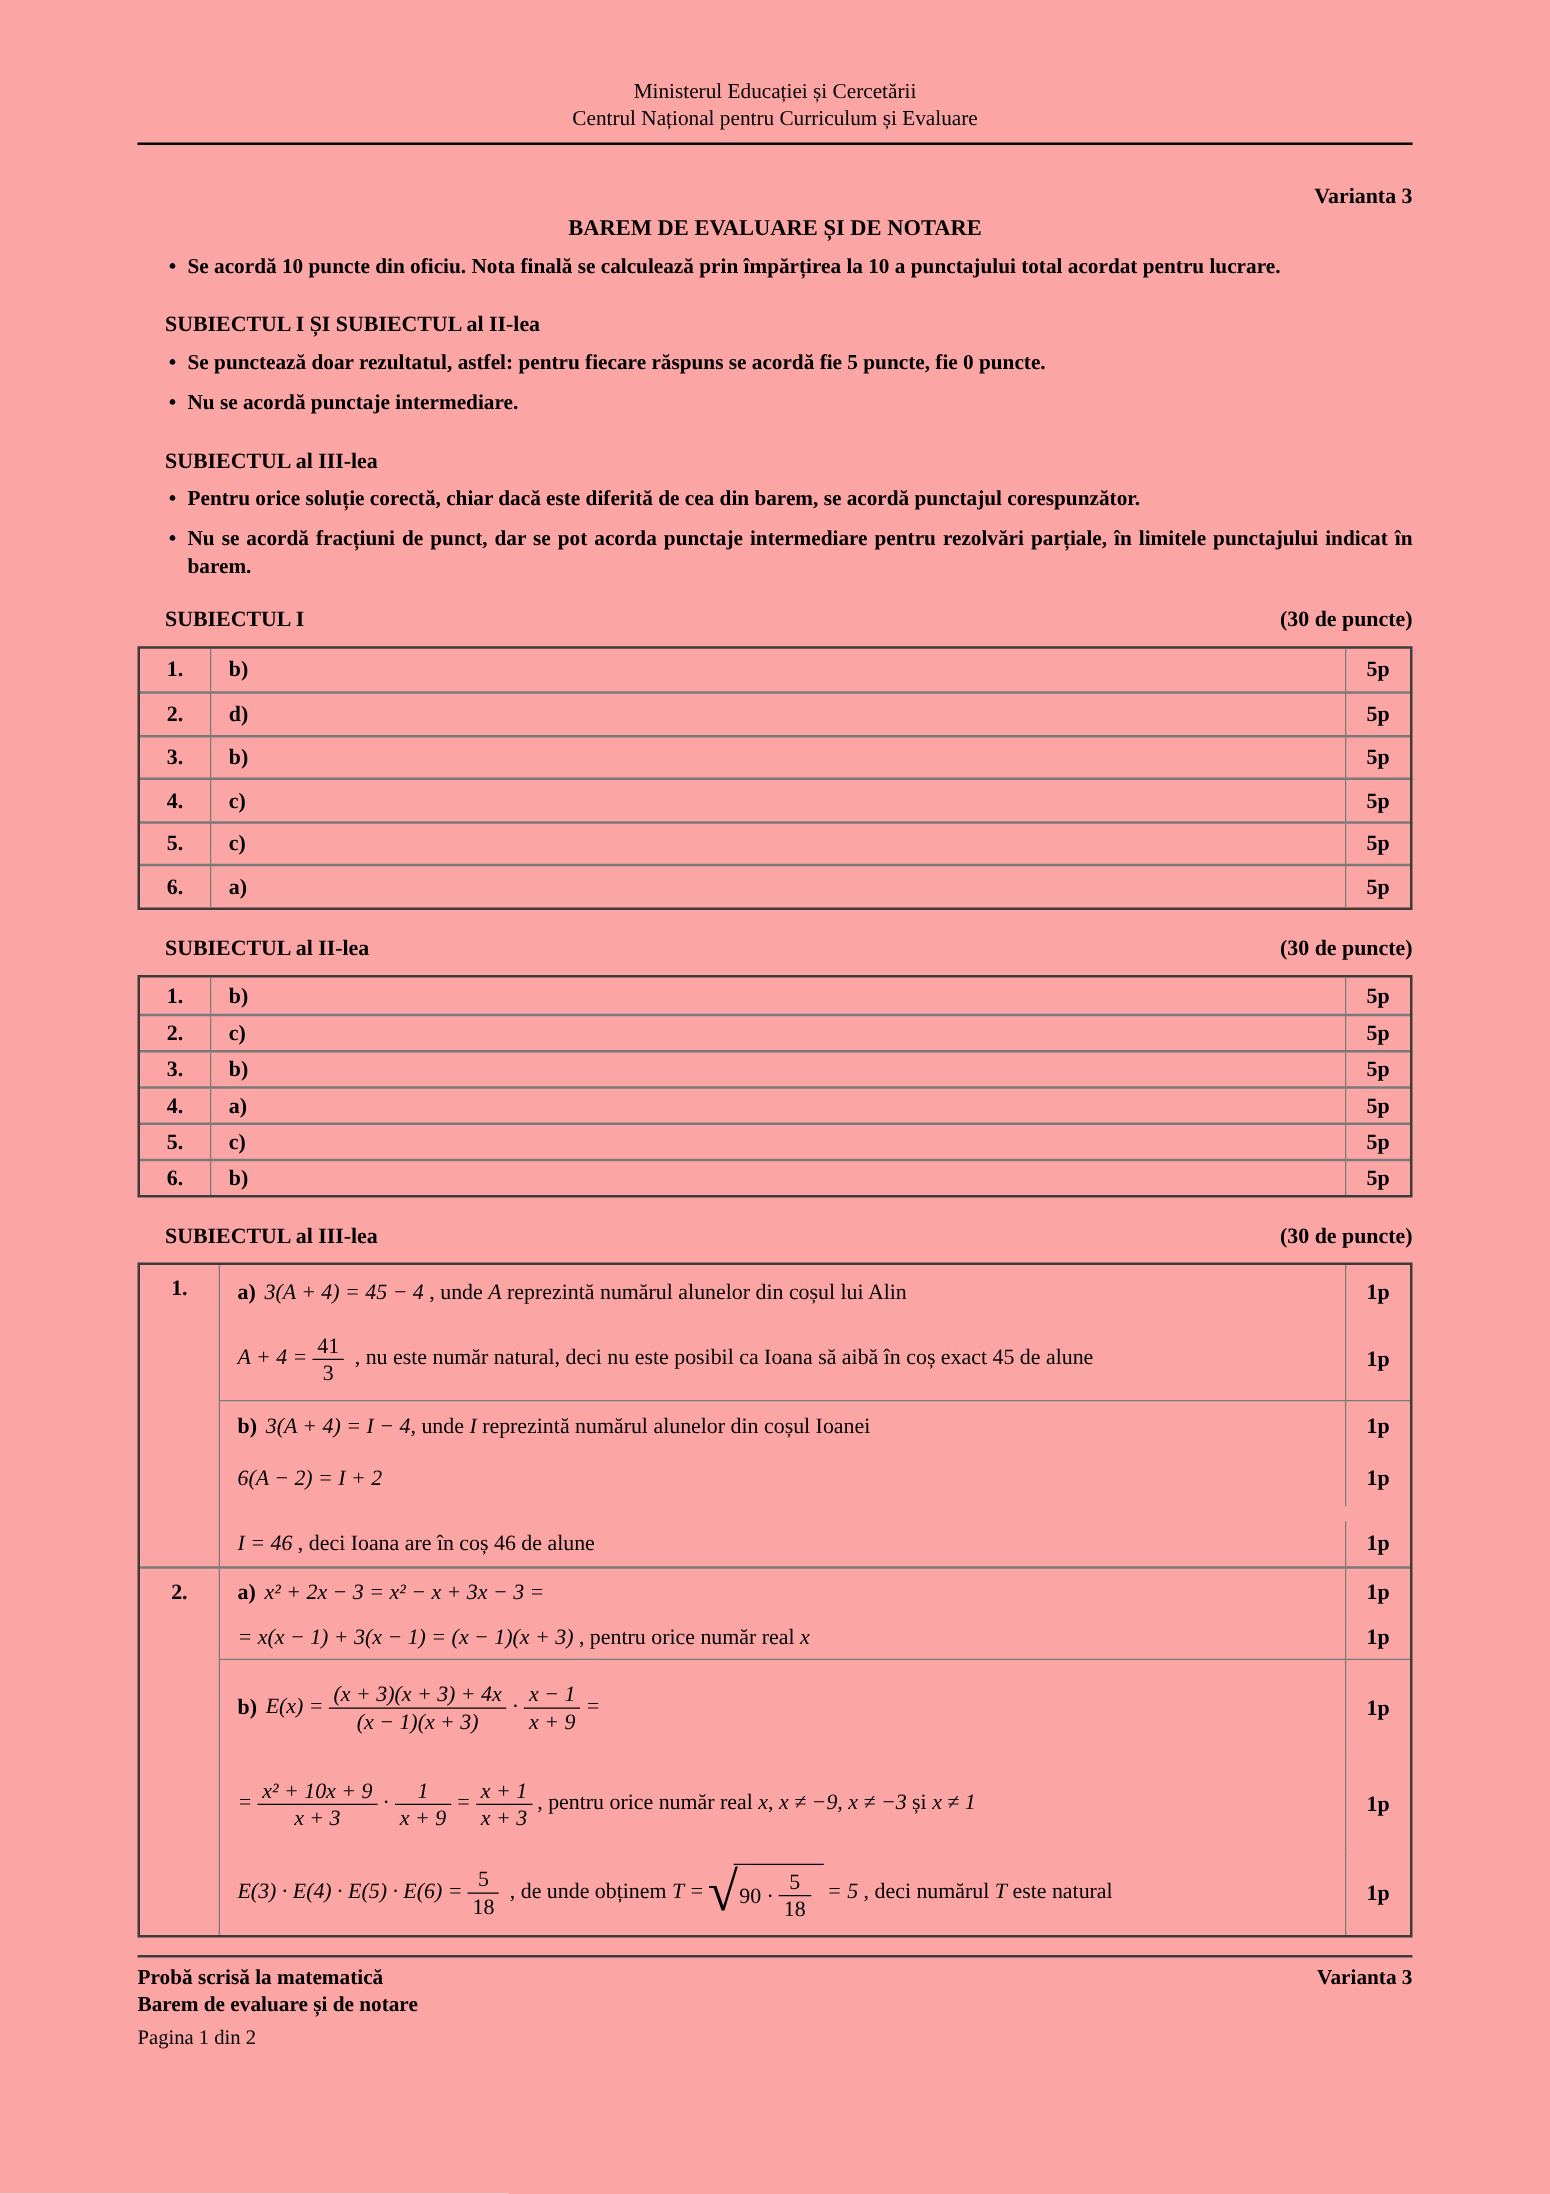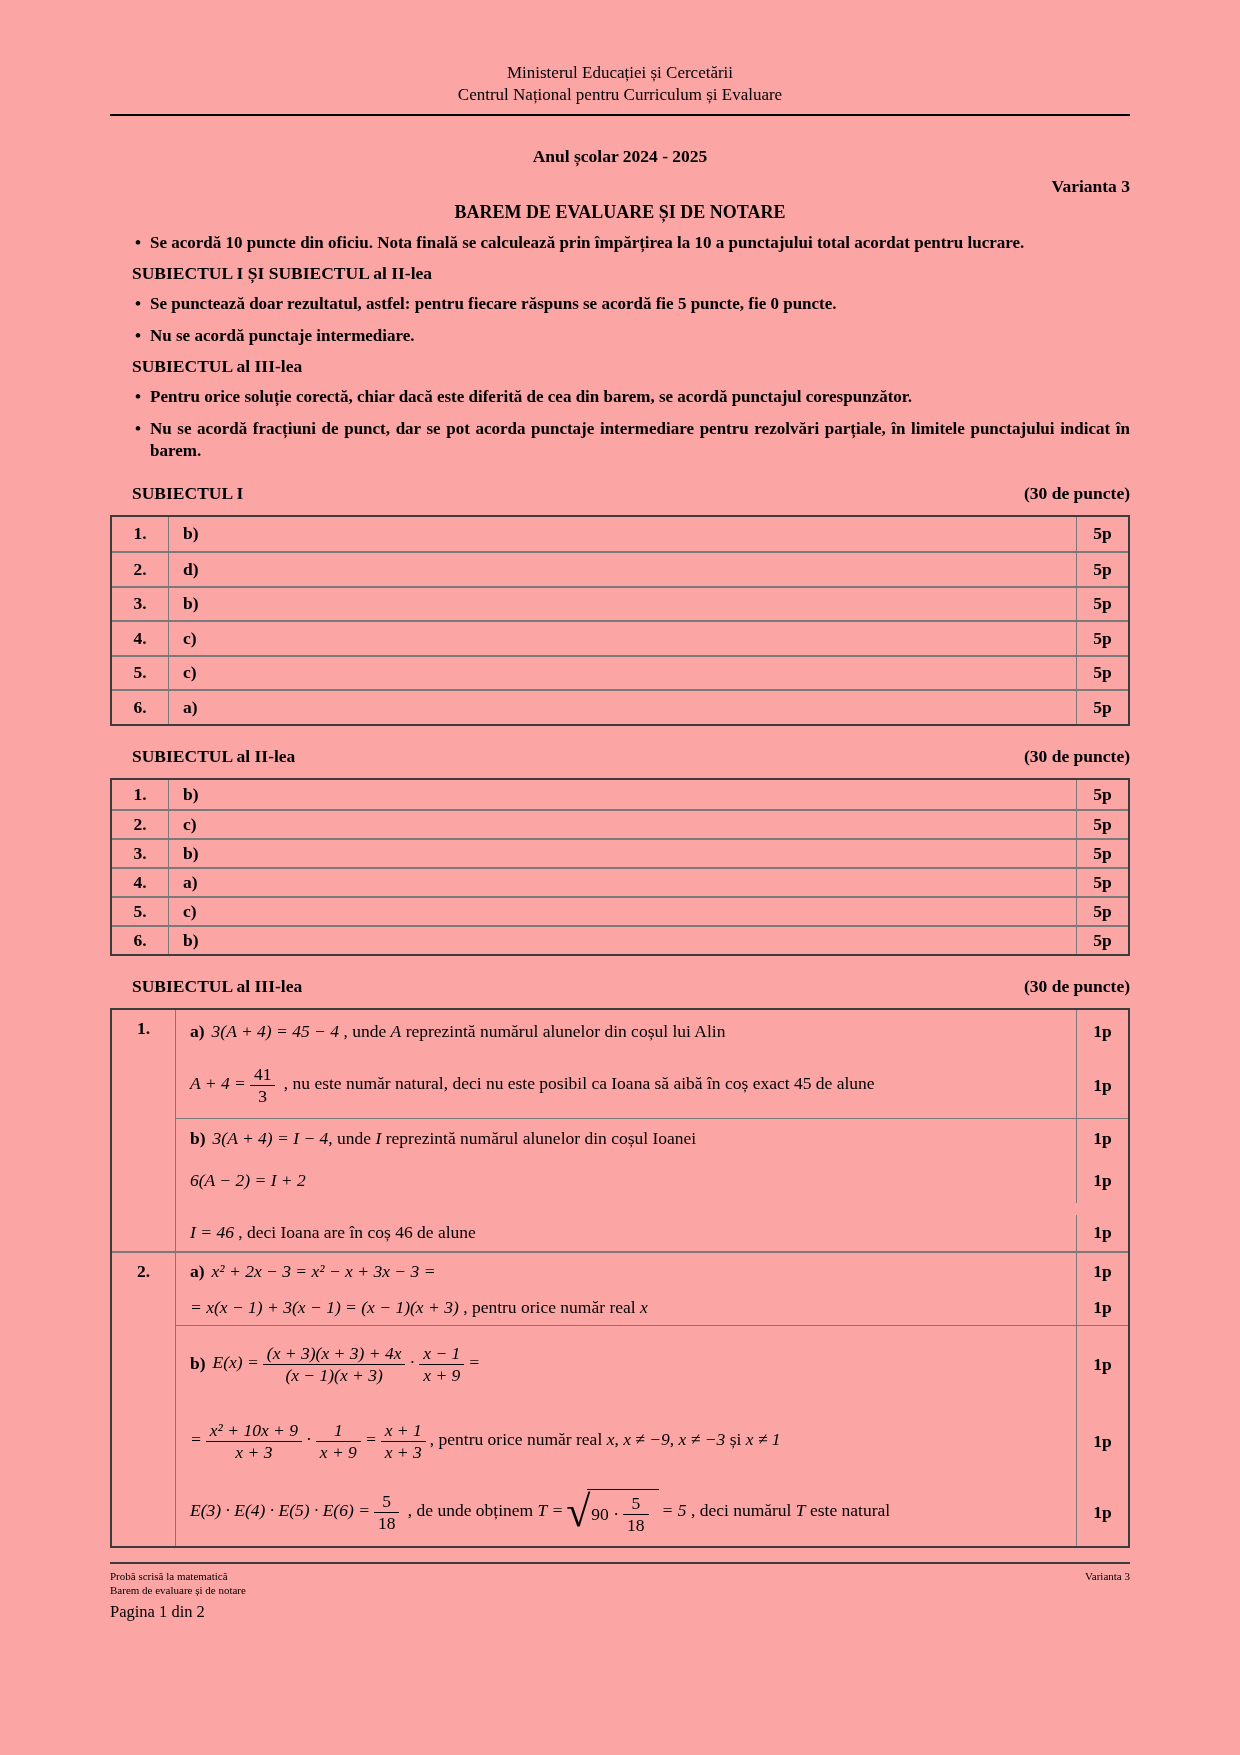--- a/index.html
+++ b/index.html
@@ -17,21 +17,21 @@
   
   .title-block { margin-top: 30px; text-align: center; font-weight: bold; }
   .title-main { font-size: 19px; margin-bottom: 9px; letter-spacing: .2px; }
   .title-sub  { font-size: 17.5px; margin-bottom: 9px; }
   .variant-row { text-align: right; font-weight: bold; font-size: 17.5px; margin-top: 2px; }
   .barem-title { text-align: center; font-weight: bold; font-size: 18px; margin-top: 5px; }
   
   .bullet { display: flex; font-weight: bold; font-size: 17px; line-height: 1.32; margin-top: 9px; }
   .bullet .dot { flex: 0 0 40px; padding-left: 25px; }
   .bullet .btxt { flex: 1; text-align: justify; }
-  .intro-sec { font-weight: bold; font-size: 17.5px; margin-top: 9px; padding-left: 22px; }
+  .intro-sec { font-weight: bold; font-size: 17.5px; margin-top: 25px; padding-left: 22px; }
   
   .sec-row { display: flex; justify-content: space-between; align-items: baseline;
              font-weight: bold; font-size: 17.5px; margin: 20px 0 11px 0; padding-left: 22px; }
   
   .qtable { border: 2px solid #3c3c3c; }
   .qrow { display: grid; grid-template-columns: 57px 1fr 52px; border-top: 2px solid #7a7a7a; }
   .qrow:first-child { border-top: none; }
   .qrow > div { display: flex; align-items: center; font-weight: bold; font-size: 17.5px; }
   .qnum { justify-content: center; border-right: 1.5px solid #7a7a7a; }
   .qans { padding-left: 14px; }
@@ -61,37 +61,36 @@
           margin: 0 4px; line-height: 1.18; }
   .frac .fn { display: block; border-bottom: 1.4px solid #000; padding: 0 4px; }
   .frac .fd { display: block; padding: 0 4px; }
   .sqrt { display: inline-flex; align-items: center; vertical-align: middle; margin: 0 3px; }
   .sqrt .sgn { font-size: 44px; font-weight: 400; line-height: .75; margin-right: -3px;
                transform: translateY(-1px); }
   .sqrt .rad { border-top: 1.6px solid #000; padding: 3px 6px 0 4px;
                display: inline-flex; align-items: center; }
   
   .footer-rule { border-top: 2px solid #3c3c3c; margin-top: 14px; }
-  .footer { display: flex; justify-content: space-between; font-size: 11px;
-            line-height: 1.35; margin-top: 5px; }
+  .footer { display: flex; justify-content: space-between; font-size: 17px;
+            line-height: 1.35; margin-top: 5px; font-weight: bold; }
   .f-page { font-size: 16.5px; margin-top: 4px; }
 </style>
 </head>
 <body>
 
 <div class="page">
 
   <div class="org">
     <div>Ministerul Educației și Cercetării</div>
     <div>Centrul Național pentru Curriculum și Evaluare</div>
   </div>
   <hr class="rule">
 
   <div class="title-block">
-    <div class="title-sub">Anul școlar 2024 - 2025</div>
   </div>
   <div class="variant-row">Varianta 3</div>
   <div class="barem-title">BAREM DE EVALUARE ȘI DE NOTARE</div>
 
   <div class="bullet">
     <span class="dot">•</span>
     <span class="btxt">Se acordă 10 puncte din oficiu. Nota finală se calculează prin împărțirea la 10 a punctajului total acordat pentru lucrare.</span>
   </div>
   <div class="intro-sec">SUBIECTUL I ȘI SUBIECTUL al II-lea</div>
   <div class="bullet">

